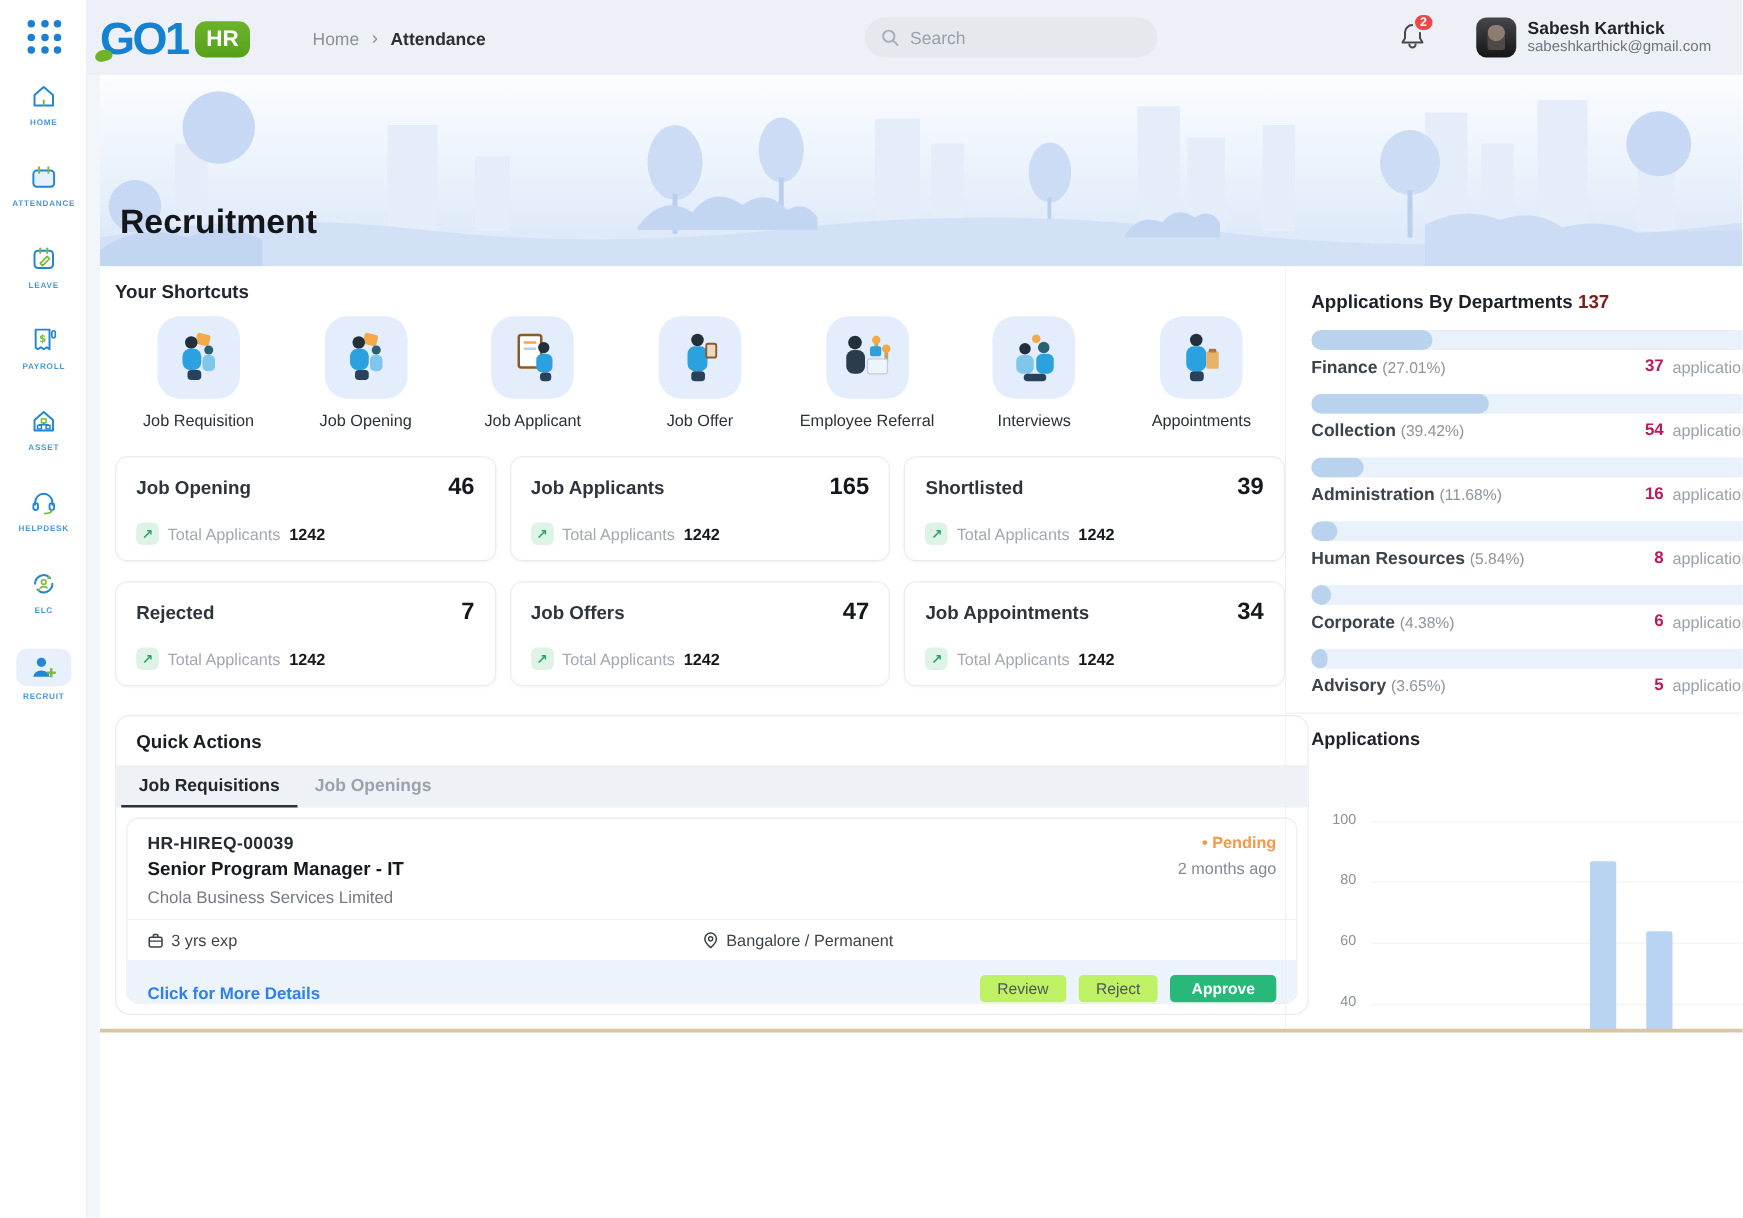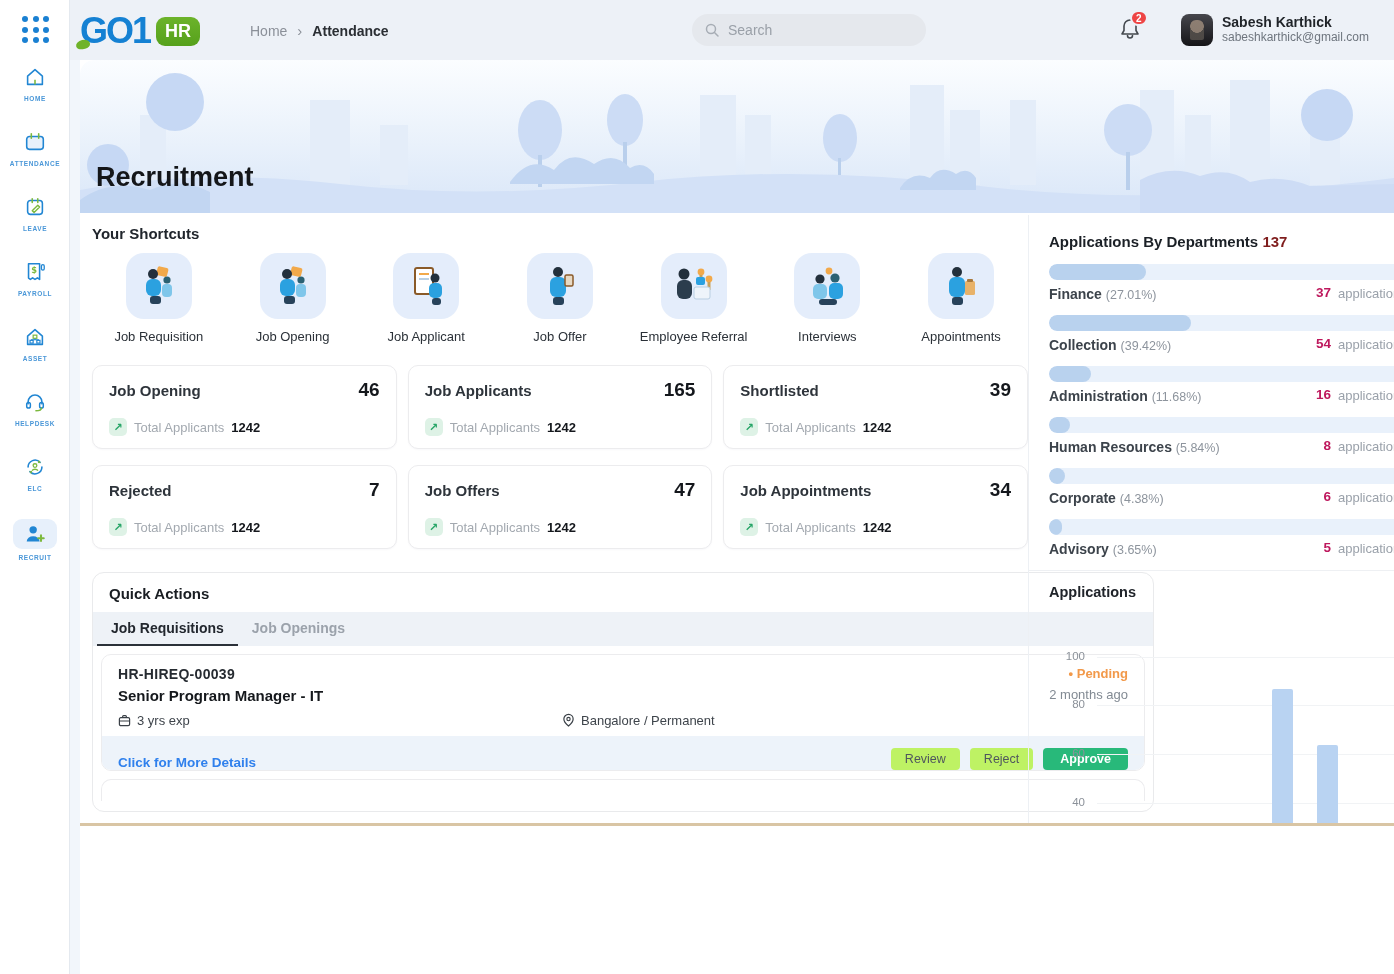--- a/index.html
+++ b/index.html
@@ -51,21 +51,21 @@
   .stat-card { height:84px; background:#fff; border:1px solid #ececee; border-radius:10px; box-shadow:0 1px 2px rgba(20,40,80,.03); padding:13px 16px; position:relative; }
   .stat-top { display:flex; justify-content:space-between; align-items:center; }
   .stat-title { font-size:15px; font-weight:600; color:#2e343b; }
   .stat-value { font-size:19px; font-weight:800; color:#14171c; }
   .stat-sub { position:absolute; left:16px; bottom:12px; display:flex; align-items:center; gap:7px; }
   .chip { width:18px; height:18px; border-radius:5px; background:#def2e6; color:#27a567; font-size:11px; font-weight:700; display:flex; align-items:center; justify-content:center; }
   .sub-label { font-size:13px; color:#a3a9b0; }
   .sub-value { font-size:13px; font-weight:700; color:#15181d; }
 
   
-  .qa-card { position:absolute; left:12px; top:512px; width:1062px; height:240px; border:1px solid #e9eaec; border-radius:12px; overflow:hidden; background:#fff; }
+  .qa-card { position:absolute; left:12px; top:512px; width:955px; height:240px; border:1px solid #e9eaec; border-radius:12px; overflow:hidden; background:#fff; }
   .qa-title { padding:12px 16px 10px; font-size:15px; font-weight:800; color:#191d22; }
   .qa-tabs { height:34px; background:#eef2f7; display:flex; padding:0 4px; }
   .qa-tab { padding:0 14px; display:flex; align-items:center; font-size:14px; font-weight:600; color:#9ba2ab; border-bottom:2px solid transparent; cursor:pointer; }
   .qa-tab.active { color:#22272e; font-weight:700; border-bottom-color:#2b3139; }
   .req-card { margin:8px; border:1px solid #ececee; border-radius:10px; overflow:hidden; }
   .req-r1 { display:flex; justify-content:space-between; padding:11px 16px 0; }
   .req-id { font-size:14px; font-weight:600; color:#262b31; letter-spacing:.3px; }
   .req-status { font-size:13px; font-weight:600; color:#f2994a; }
   .req-r2 { display:flex; justify-content:space-between; padding:5px 16px 0; }
   .req-title { font-size:15px; font-weight:800; color:#15181c; }
@@ -362,20 +362,21 @@
     </div>
     <div class="req-card">
       <div class="req-r1">
         <span class="req-id">HR-HIREQ-00039</span>
         <span class="req-status"><span>•</span> <span>Pending</span></span>
       </div>
       <div class="req-r2">
         <span class="req-title">Senior Program Manager - IT</span>
         <span class="req-ago">2 months ago</span>
       </div>
+      <div class="req-company">Chola Business Services Limited</div>
       <div class="req-meta">
         <span class="meta-item">
           <svg width="13" height="13" viewBox="0 0 14 14">
               <rect x="1.5" y="4" width="11" height="8.5" rx="1.5" fill="none" stroke="#3a4047" stroke-width="1.3"></rect>
               <path d="M5 4 V2.8 a1 1 0 0 1 1 -1 h2 a1 1 0 0 1 1 1 V4" fill="none" stroke="#3a4047" stroke-width="1.3"></path>
               <line x1="1.5" y1="7.5" x2="12.5" y2="7.5" stroke="#3a4047" stroke-width="1.1"></line>
             </svg>
           <span>3 yrs exp</span>
         </span>
         <span class="meta-item meta-loc">

